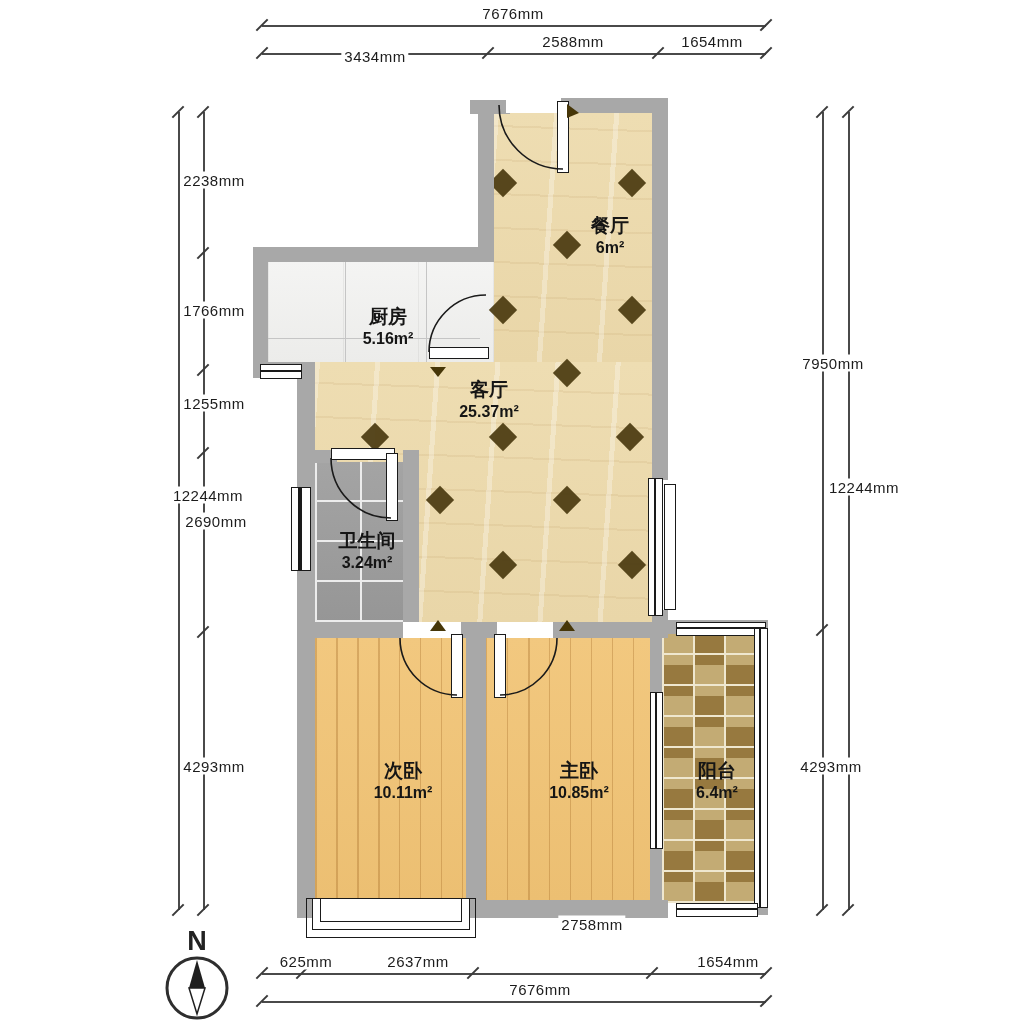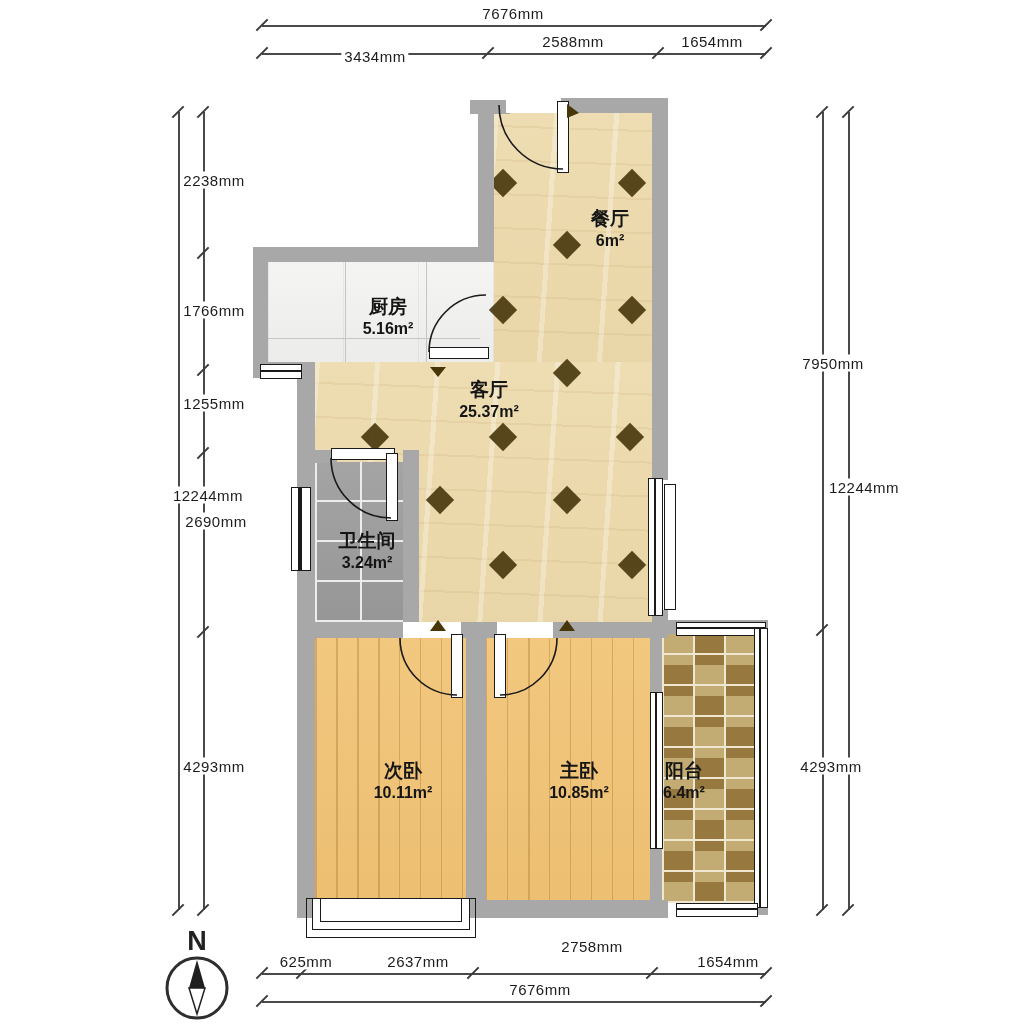--- a/index.html
+++ b/index.html
@@ -147,45 +147,45 @@
       <path d="M567 620 L559 631 L575 631 Z"></path>
     </g>
     <g>
       <circle cx="197" cy="988" r="30" fill="none" stroke="#2e2e2e" stroke-width="3"></circle>
       <path d="M197 960 L205 988 L189 988 Z" fill="#1f1f1f"></path>
       <path d="M189 988 L205 988 L197 1014 Z" fill="#ffffff" stroke="#1f1f1f" stroke-width="1.5"></path>
     </g>
   </svg>
   <span class="north-label" style="left:197px;top:941px">N</span>
 
-  <div class="room-label" style="left:610px;top:229px">
+  <div class="room-label" style="left:610px;top:236px">
     <span class="nm">餐厅</span>
     <span class="ar">6m²</span>
   </div>
-  <div class="room-label" style="left:388px;top:317px">
+  <div class="room-label" style="left:388px;top:327px">
     <span class="nm">厨房</span>
     <span class="ar">5.16m²</span>
   </div>
   <div class="room-label" style="left:489px;top:400px">
     <span class="nm">客厅</span>
     <span class="ar">25.37m²</span>
   </div>
   <div class="room-label" style="left:367px;top:551px">
     <span class="nm">卫生间</span>
     <span class="ar">3.24m²</span>
   </div>
   <div class="room-label" style="left:403px;top:781px">
     <span class="nm">次卧</span>
     <span class="ar">10.11m²</span>
   </div>
   <div class="room-label" style="left:579px;top:781px">
     <span class="nm">主卧</span>
     <span class="ar">10.85m²</span>
   </div>
-  <div class="room-label" style="left:684px;top:781px">
+  <div class="room-label" style="left:717px;top:781px">
     <span class="nm">阳台</span>
     <span class="ar">6.4m²</span>
   </div>
 
   <div class="dimline-h" style="left:262px;top:25px;width:504px"></div>
   <div class="tick" style="left:254px;top:24px"></div>
   <div class="tick" style="left:758px;top:24px"></div>
   <span class="dlabel" style="left:513px;top:13px">7676mm</span>
   <div class="dimline-h" style="left:262px;top:53px;width:504px"></div>
   <div class="tick" style="left:254px;top:52px"></div>
@@ -225,20 +225,20 @@
   <span class="dlabel" style="left:831px;top:766px">4293mm</span>
 
   <div class="dimline-h" style="left:262px;top:973px;width:504px"></div>
   <div class="tick" style="left:254px;top:972px"></div>
   <div class="tick" style="left:294px;top:972px"></div>
   <div class="tick" style="left:465px;top:972px"></div>
   <div class="tick" style="left:644px;top:972px"></div>
   <div class="tick" style="left:758px;top:972px"></div>
   <span class="dlabel" style="left:306px;top:961px">625mm</span>
   <span class="dlabel" style="left:418px;top:961px">2637mm</span>
-  <span class="dlabel" style="left:592px;top:946px">2758mm</span>
+  <span class="dlabel" style="left:592px;top:924px">2758mm</span>
   <span class="dlabel" style="left:728px;top:961px">1654mm</span>
   <div class="dimline-h" style="left:262px;top:1001px;width:504px"></div>
   <div class="tick" style="left:254px;top:1000px"></div>
   <div class="tick" style="left:758px;top:1000px"></div>
   <span class="dlabel" style="left:540px;top:989px">7676mm</span>
 
 </div>
 
 </body></html>

